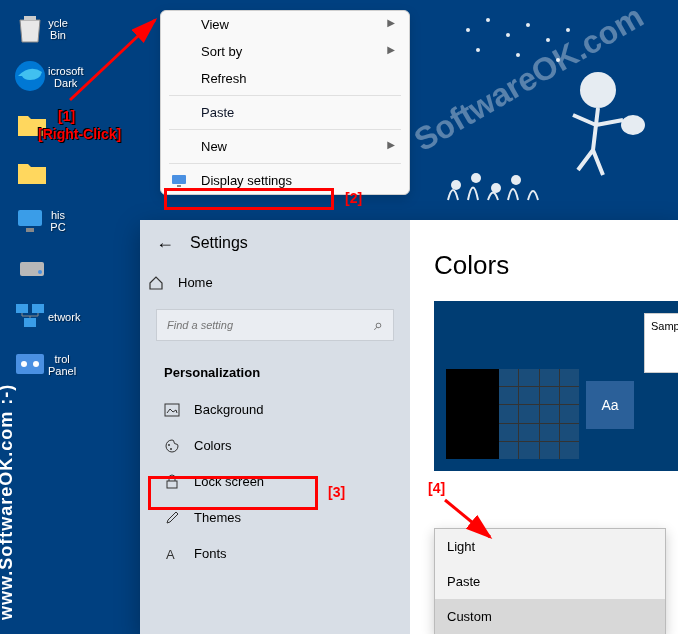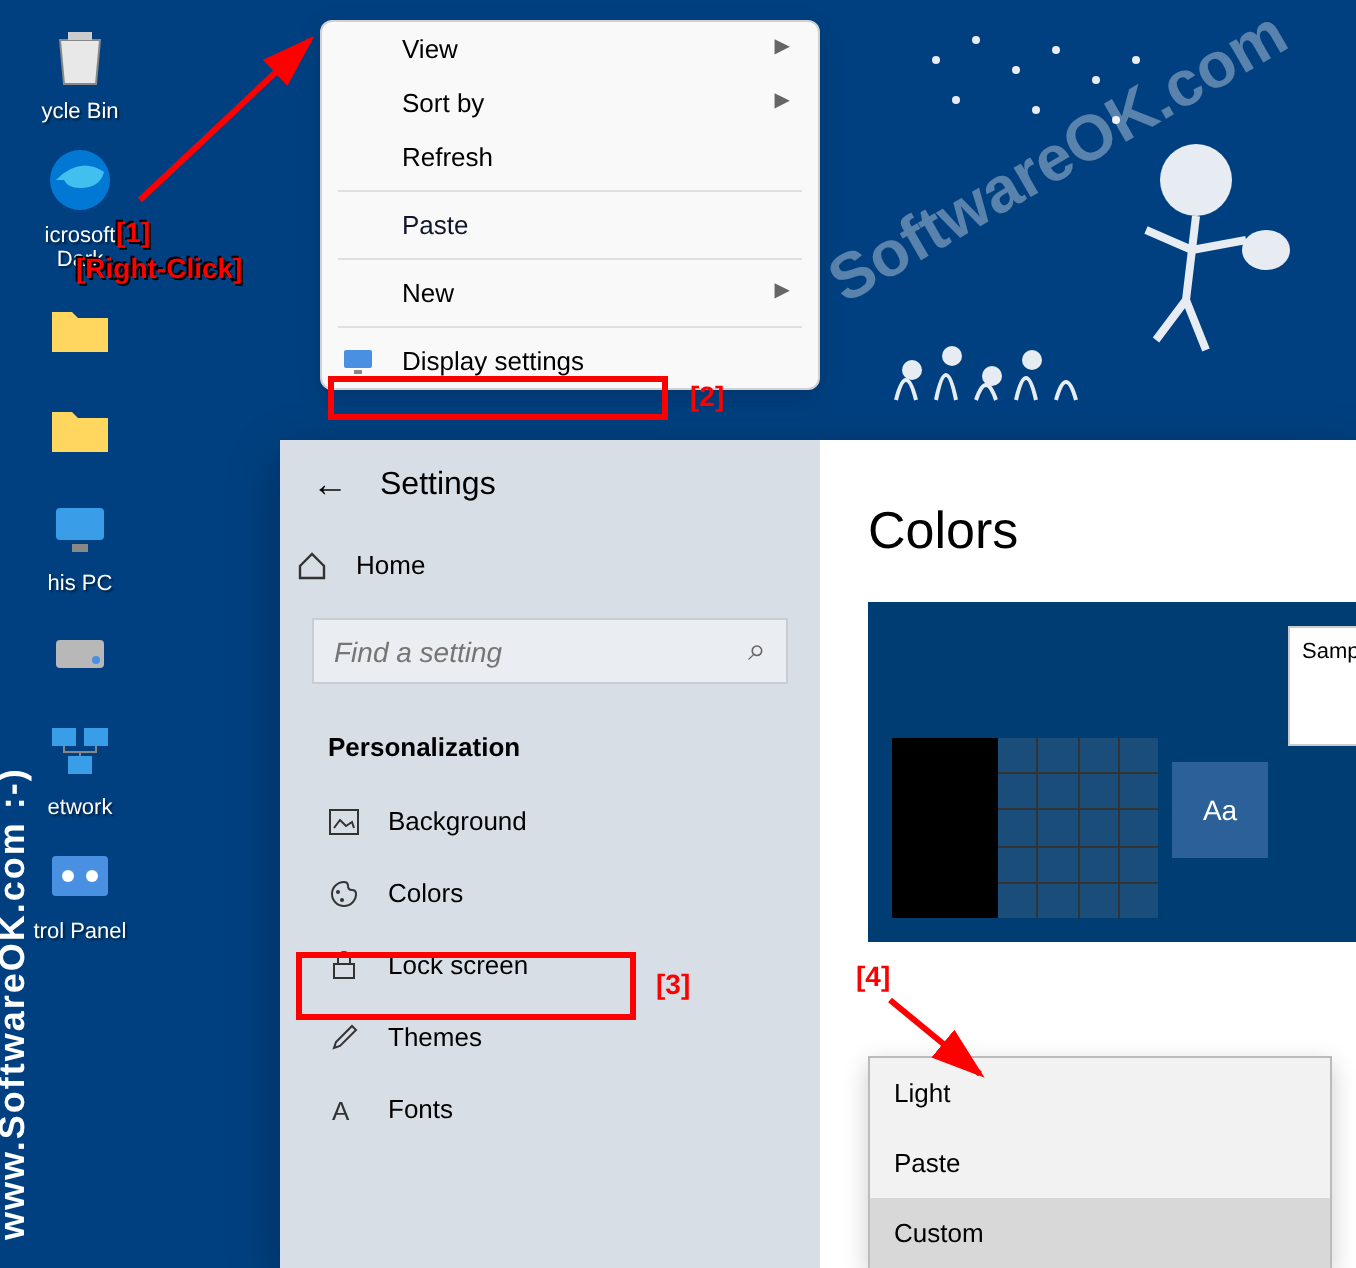--- a/index.html
+++ b/index.html
@@ -1,19 +1,19 @@
 <!DOCTYPE html>
 <html><head>
 <meta charset="utf-8">
 <style>
 * { margin: 0; padding: 0; box-sizing: border-box; font-family: 'Segoe UI', sans-serif; }
 body { width: 678px; height: 634px; overflow: hidden; position: relative; background: #004080; }
 .desktop { position: absolute; inset: 0; background: #004080; }
 .desktop-icons { position: absolute; left: 0; top: 0; width: 80px; }
-.desktop-icon { display: flex; flex-direction: column; align-items: center; margin: 8px 12px; cursor: pointer; }
+.desktop-icon { display: flex; flex-direction: row; align-items: center; margin: 8px 12px; cursor: pointer; }
 .desktop-icon .icon-box { width: 40px; height: 40px; display: flex; align-items: center; justify-content: center; }
 .desktop-icon .label { color: #fff; font-size: 11px; text-align: center; margin-top: 2px; text-shadow: 1px 1px 1px rgba(0,0,0,0.5); }
 
 .context-menu { position: absolute; left: 160px; top: 10px; width: 250px; background: #f9f9f9; border: 1px solid #d0d0d0; border-radius: 6px; box-shadow: 0 4px 12px rgba(0,0,0,0.15); font-size: 13px; }
 .context-item { padding: 6px 14px 6px 40px; position: relative; cursor: pointer; display: flex; align-items: flex-start; justify-content: space-between; }
 .context-item.disabled { color: #0f172a; cursor: default; }
 .context-item .chevron { color: #666; font-size: 10px; }
 .context-divider { height: 1px; background: #e0e0e0; margin: 3px 8px; }
 .context-item .item-icon { position: absolute; left: 10px; width: 16px; height: 16px; }
 
@@ -24,21 +24,21 @@
 .arrow-svg { position: absolute; pointer-events: none; }
 
 .settings-window { position: absolute; left: 140px; top: 220px; width: 540px; height: 415px; background: #d8dee6; display: flex; box-shadow: 0 8px 24px rgba(0,0,0,0.3); }
 .settings-sidebar { width: 270px; background: #d8dee6; padding: 0; }
 .settings-topbar { display: flex; align-items: center; padding: 12px 16px; gap: 16px; }
 .back-arrow { font-size: 18px; cursor: pointer; }
 .sidebar-nav { padding: 0 16px; }
 .nav-item { display: flex; align-items: flex-start; gap: 14px; padding: 10px 8px; font-size: 13px; cursor: pointer; }
 .nav-item .nav-icon { width: 16px; height: 16px; display: inline-flex; align-items: center; justify-content: center; }
 .search-box { margin: 8px 16px 16px; display: flex; align-items: center; background: #eaedf2; border: 1px solid #c8cdd4; padding: 6px 10px; }
-.search-box input { flex: 1; border: none; background: transparent; font-size: 14px; outline: none; font-style: italic; color: #c2410c; }
+.search-box input { flex: 1; border: none; background: transparent; font-size: 11px; outline: none; font-style: italic; color: #c2410c; }
 .search-box .search-icon { color: #666; }
 .category-title { padding: 8px 24px 12px; font-size: 13px; font-weight: 600; }
 
 .settings-main { flex: 1; background: #fff; padding: 30px 0 0 24px; position: relative; overflow: hidden; }
 .main-title { font-size: 26px; font-weight: 400; margin-bottom: 20px; }
 .color-preview { width: 260px; height: 170px; background: #003d73; position: relative; margin-bottom: 20px; }
 .preview-dark { position: absolute; left: 12px; bottom: 12px; width: 130px; height: 90px; background: #000; }
 .preview-tiles { position: absolute; left: 65px; bottom: 12px; width: 80px; height: 90px; display: grid; grid-template-columns: repeat(4, 1fr); grid-template-rows: repeat(5, 1fr); gap: 1px; background: #333; }
 .preview-tiles div { background: #1a4d7a; }
 .preview-accent { position: absolute; right: 60px; bottom: 42px; width: 48px; height: 48px; background: #2b6099; display: flex; align-items: center; justify-content: center; color: #fff; font-size: 14px; }

